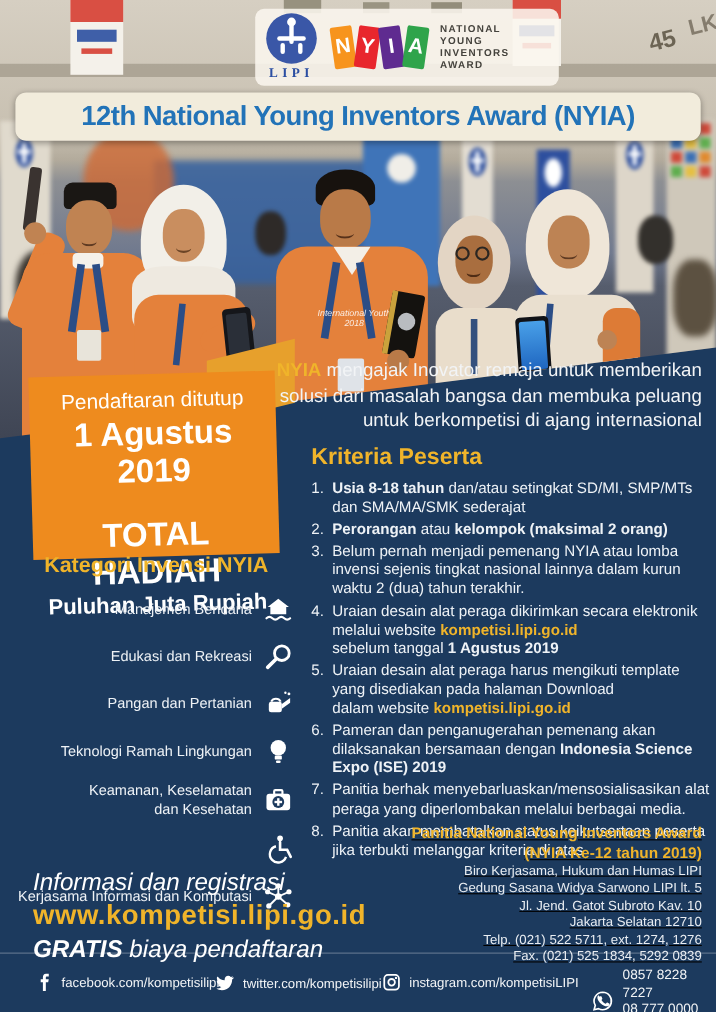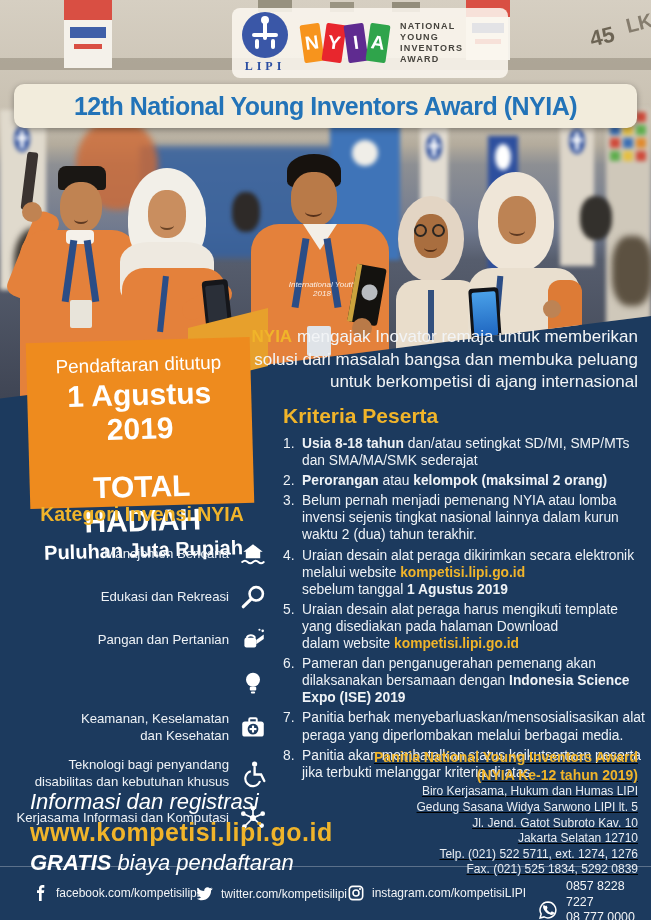--- a/index.html
+++ b/index.html
@@ -335,20 +335,21 @@
             <svg viewBox="0 0 26 26">
               <rect x="5" y="11" width="11" height="9" rx="2" fill="#fff"></rect>
               <polygon points="16,13 23,8 23,12 16,17" fill="#fff"></polygon>
               <path d="M7 11a4.5 4.5 0 0 1 8 0" fill="none" stroke="#fff" stroke-width="1.8"></path>
               <circle cx="22" cy="4.5" r="1.2" fill="#fff"></circle>
               <circle cx="19" cy="3.5" r="1" fill="#fff"></circle>
             </svg>
           </span>
         </div>
         <div class="kat-row">
+          <span class="kat-label">Teknologi Ramah Lingkungan</span>
           <span class="kat-icon">
             <svg viewBox="0 0 26 26">
               <circle cx="13" cy="10" r="6.5" fill="#fff"></circle>
               <rect x="10" y="16.5" width="6" height="3.5" rx="1" fill="#fff"></rect>
               <rect x="11" y="20.8" width="4" height="2" rx="1" fill="#fff"></rect>
             </svg>
           </span>
         </div>
         <div class="kat-row">
           <span class="kat-label">Keamanan, Keselamatan
@@ -357,22 +358,20 @@
             <svg viewBox="0 0 26 26">
               <rect x="9.5" y="4" width="7" height="4" rx="1" fill="none" stroke="#fff" stroke-width="1.8"></rect>
               <rect x="3" y="7" width="20" height="14" rx="2.5" fill="#fff"></rect>
               <circle cx="13" cy="14" r="5" fill="#1c3a5e"></circle>
               <rect x="12" y="10.8" width="2" height="6.4" fill="#fff"></rect>
               <rect x="9.8" y="13" width="6.4" height="2" fill="#fff"></rect>
             </svg>
           </span>
         </div>
         <div class="kat-row">
-          <span class="kat-label">Teknologi bagi penyandang
-disabilitas dan kebutuhan khusus</span>
           <span class="kat-icon">
             <svg viewBox="0 0 26 26">
               <circle cx="14.5" cy="3.8" r="2.4" fill="#fff"></circle>
               <path fill="none" stroke="#fff" stroke-width="2.2" stroke-linecap="round" d="M14.5 7v6.5h6l3 6"></path>
               <path fill="none" stroke="#fff" stroke-width="2" d="M11 10.5a7 7 0 1 0 8.5 9"></path>
             </svg>
           </span>
         </div>
         <div class="kat-row">
           <span class="kat-label">Kerjasama Informasi dan Komputasi</span>

